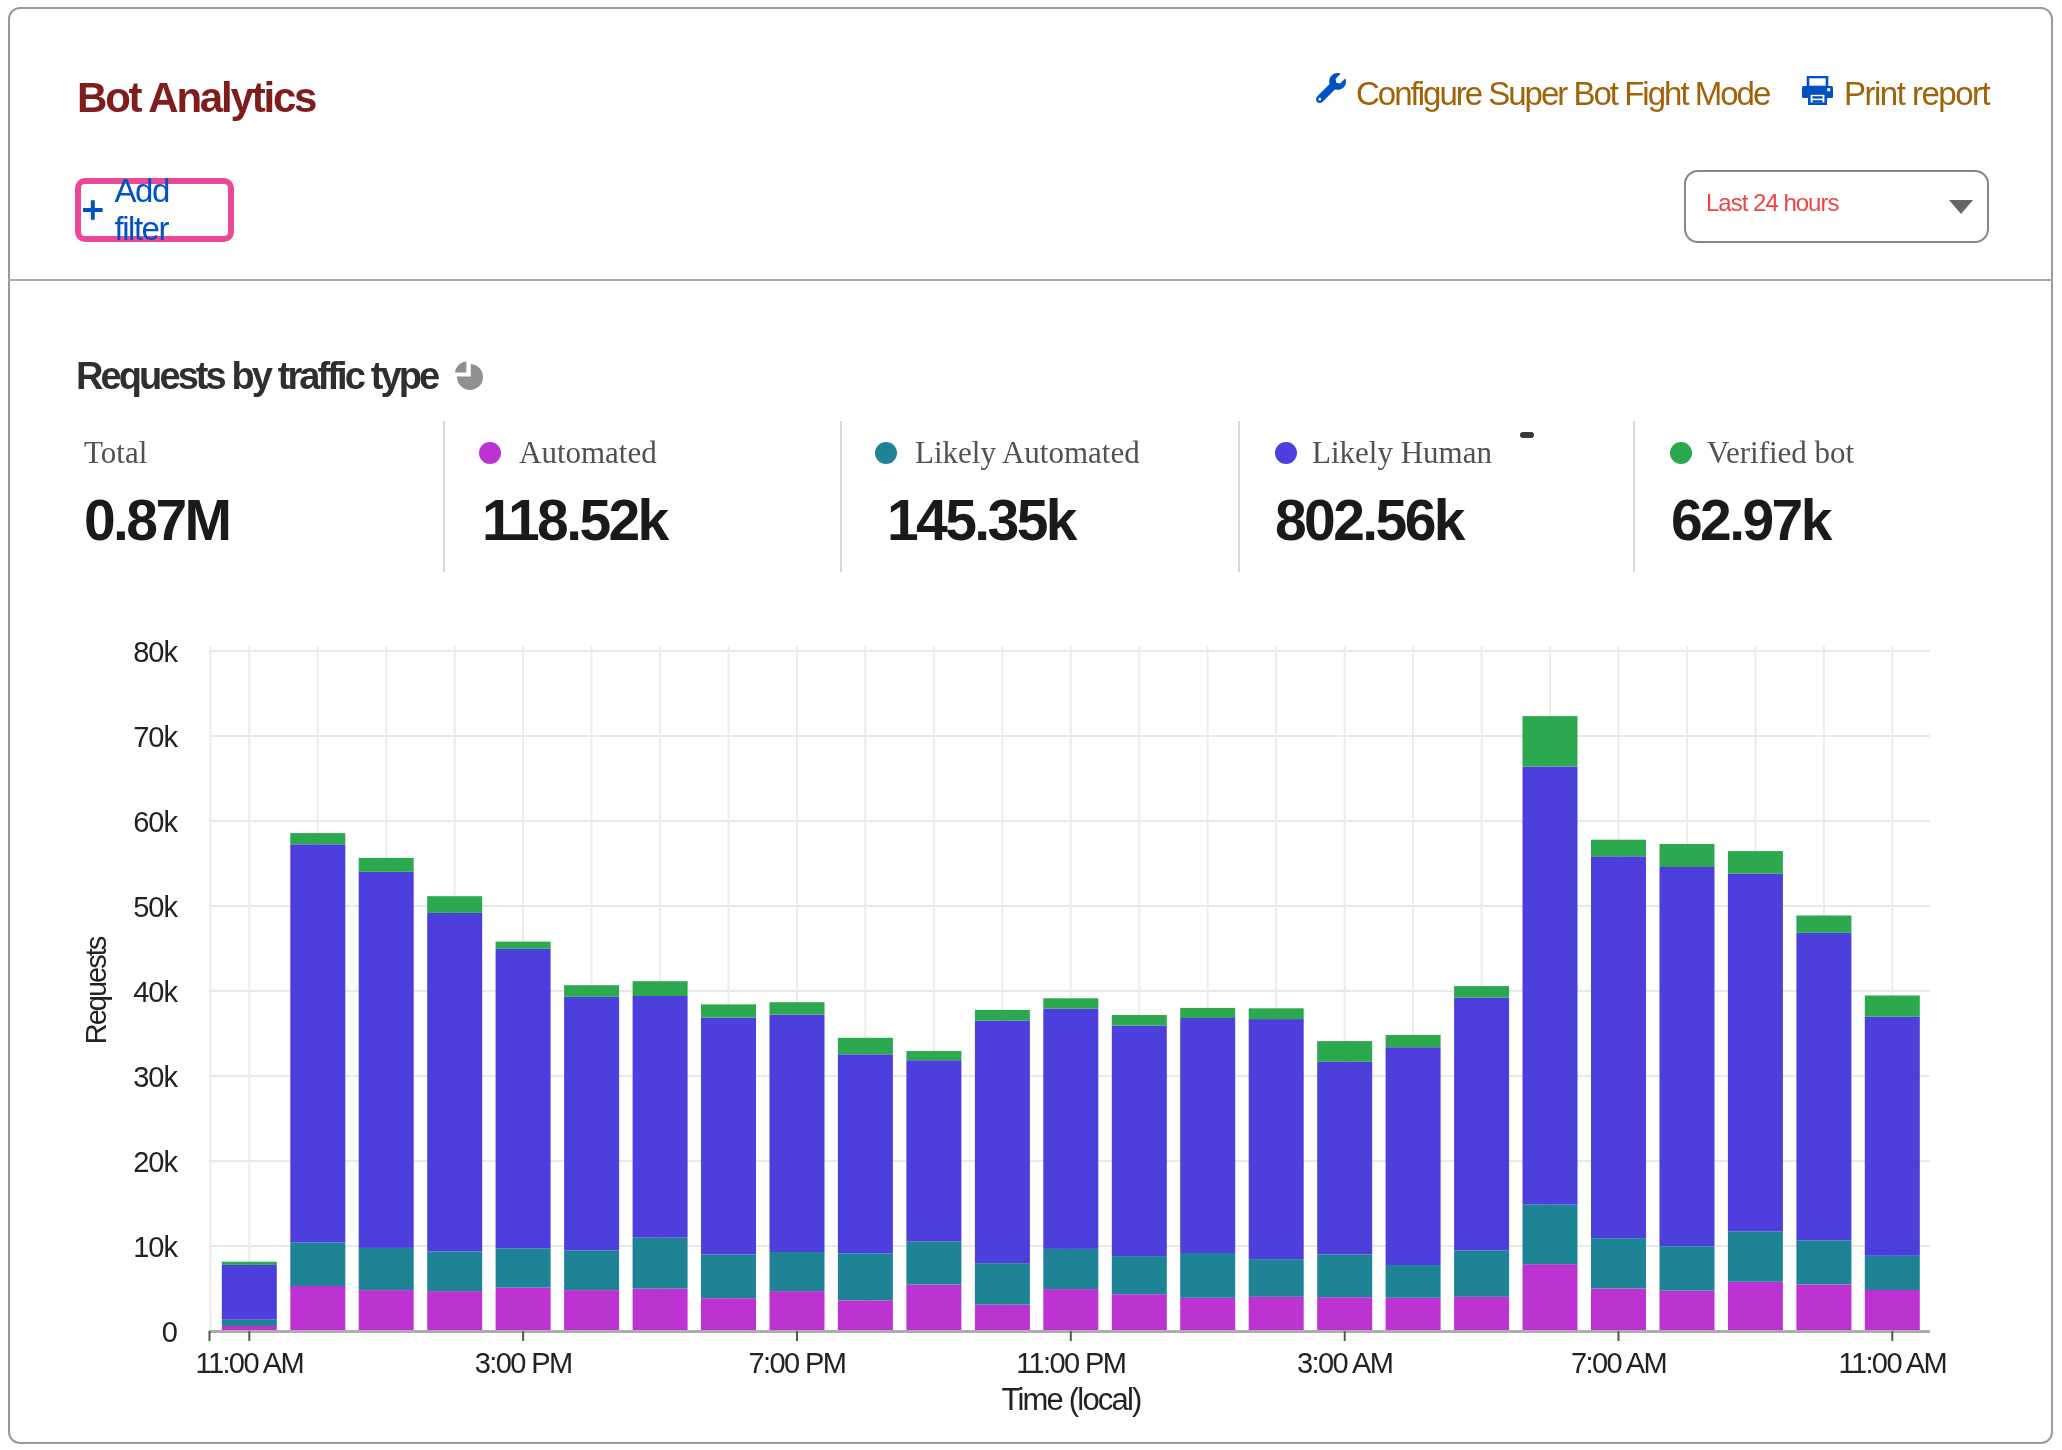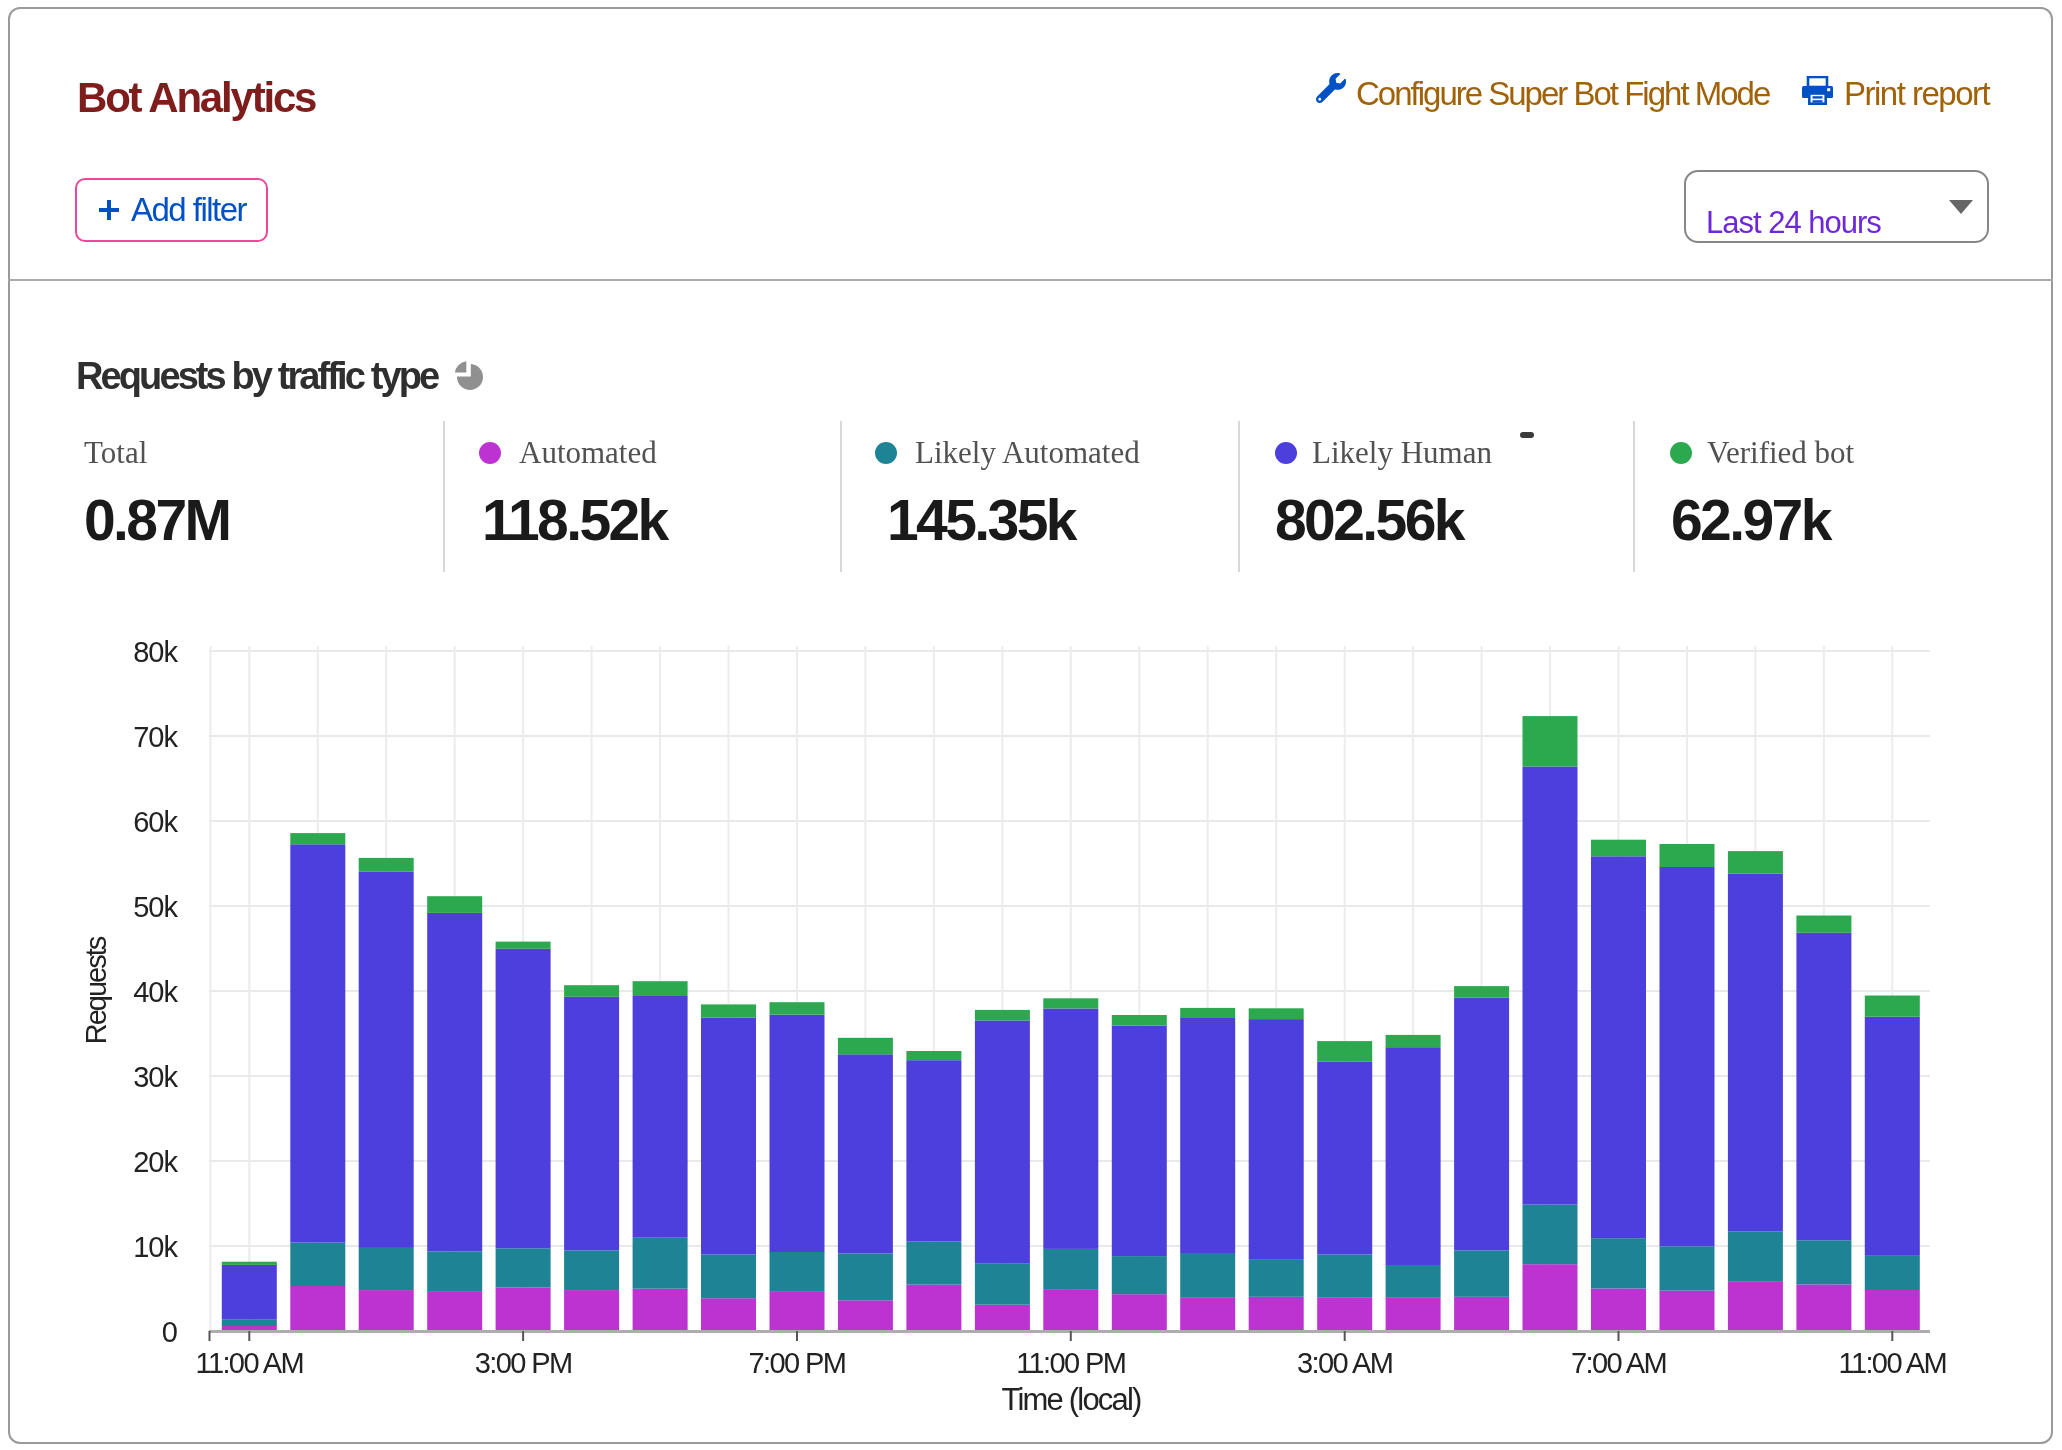--- a/index.html
+++ b/index.html
@@ -5,23 +5,23 @@
 html,body { width:2062px; height:1450px; background:#fff; font-family:"Liberation Sans", sans-serif; overflow:hidden; position:relative; }
 .abs { position:absolute; }
 #card { left:8px; top:7px; width:2045px; height:1437px; border:2px solid #9a9a9a; border-radius:12px; }
 #hdrline { left:8px; top:279px; width:2045px; height:2px; background:#ababab; }
 #title { left:77px; top:74px; font-size:42px; font-weight:bold; color:#7f1d1d; letter-spacing:-2.2px; }
 .link { color:#a16207; font-size:33px; }
 #cfg { left:1356px; top:75px; letter-spacing:-2px; }
 #prt { left:1844px; top:75px; letter-spacing:-1.5px; }
 #wrench { left:1316px; top:73px; }
 #printer { left:1802px; top:76px; }
-#addfilter { left:75px; top:178px; width:193px; height:64px; border:2px solid #ec4899; border-radius:10px; display:flex; align-items:center; justify-content:center; gap:10px; color:#0051c3; font-size:33px; letter-spacing:-1.5px; }
+#addfilter { left:75px; top:178px; width:159px; height:64px; border:6px solid #ec4899; border-radius:10px; display:flex; align-items:center; justify-content:center; gap:10px; color:#0051c3; font-size:33px; letter-spacing:-1.5px; }
 #select { left:1684px; top:170px; width:305px; height:73px; border:2px solid #878787; border-radius:14px; }
-#seltext { left:1706px; top:189px; font-size:31px; color:#6d28d9; letter-spacing:-1px;margin-top:16px; }
+#seltext { left:1706px; top:189px; font-size:24px; color:#ef4444; letter-spacing:-1px; }
 #caret { left:1949px; top:200px; width:0; height:0; border-left:12px solid transparent; border-right:12px solid transparent; border-top:14px solid #666; }
 #h2 { left:76px; top:355px; font-size:38px; font-weight:bold; color:#2f2f2f; letter-spacing:-2.9px; }
 #pie { left:454px; top:360px; }
 .divider { top:421px; width:2px; height:151px; background:#d8d8d8; }
 .slabel { top:435px; font-size:31px; color:#515151;font-family:Liberation Serif, serif; }
 .sval { top:487px; font-size:57px; font-weight:bold; color:#1a1a1a; letter-spacing:-2.6px; }
 .dot { top:442px; width:22px; height:22px; border-radius:50%; }
 </style></head>
 <body>
 <div class="abs" id="card"></div>

